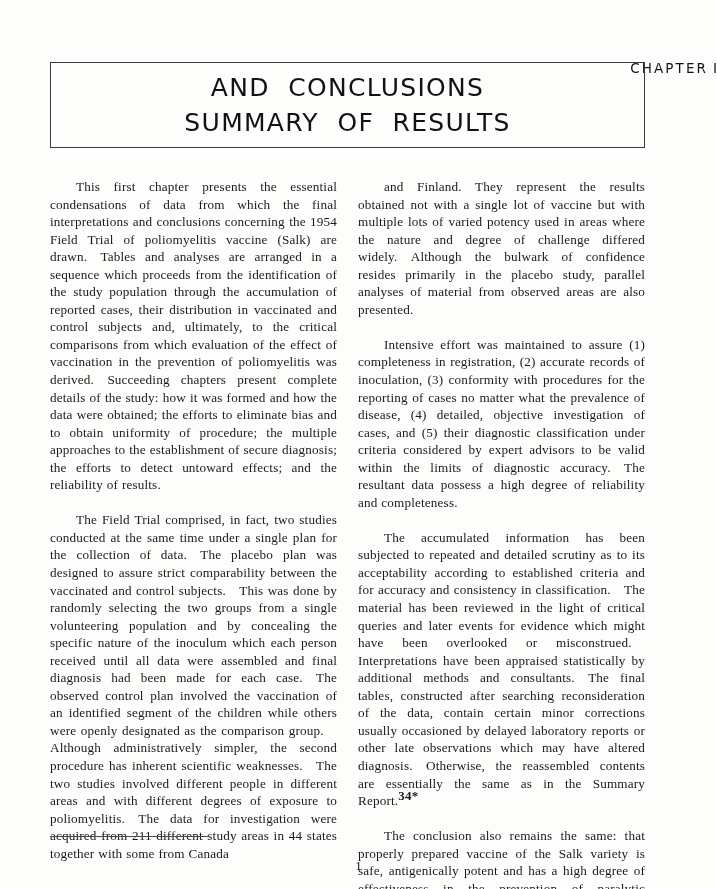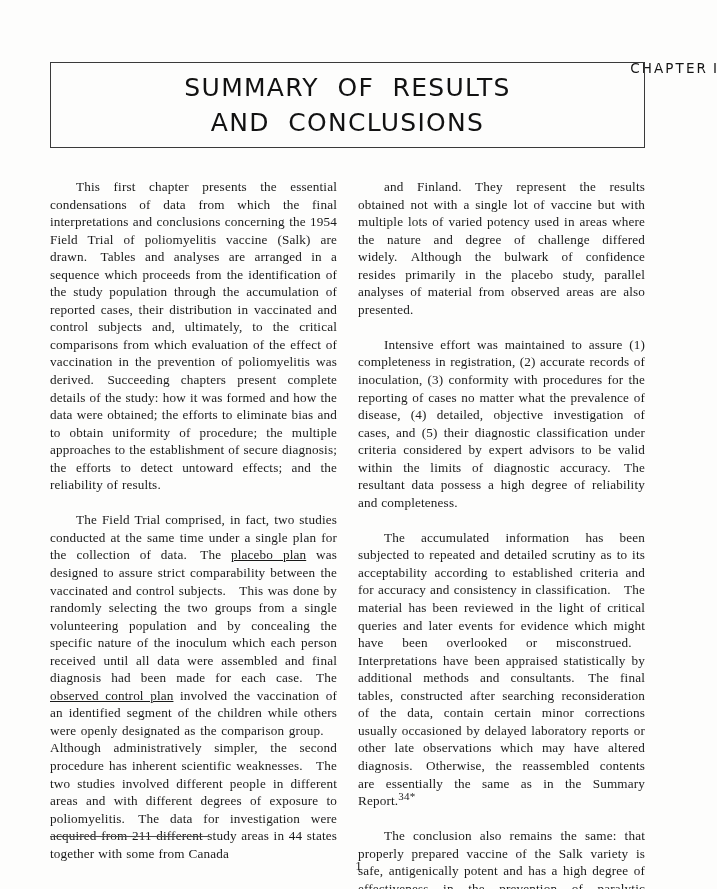--- a/index.html
+++ b/index.html
@@ -89,26 +89,27 @@
     word-spacing: 0.4px;
     hyphens: manual;
   }
   p.body-par + p.body-par {
     margin-top: 17.5px;
   }
   p.gap-big + p.body-par,
   p.body-par.gap-big {
     margin-top: 35px;
   }
-  .u { text-decoration: underline; text-decoration-thickness: from-font; }
+  .u { text-decoration-thickness: from-font; }
   sup.refnum {
-    font-size: 11px;
+    font-size: 13px;
     vertical-align: super;
     line-height: 0;
     letter-spacing: 0.3px;
+    font-weight: bold;
   }
 
   
   .footnote-rule {
     position: absolute;
     left: 50px;
     top: 836px;
     width: 160px;
     height: 0;
     border-top: 1px solid #4a4a4a;
@@ -143,22 +144,22 @@
 </head>
 <body>
 
 <div class="page">
 
   <div class="chapter-head">
     <span>CHAPTER</span><span class="num">I</span>
   </div>
 
   <div class="title-box">
+    <div class="title-line">AND  CONCLUSIONS</div>
     <div class="title-line">SUMMARY  OF  RESULTS</div>
-    <div class="title-line">AND  CONCLUSIONS</div>
   </div>
 
   <div class="columns">
 
     <div class="col">
       <p class="body-par"><span>This first chapter presents the essential condensations of data from which the final interpretations and conclusions concerning the 1954 Field Trial of poliomyelitis vaccine (Salk) are drawn. Tables and analyses are arranged in a sequence which proceeds from the identification of the study population through the accumulation of reported cases, their distribution in vaccinated and control subjects and, ultimately, to the critical comparisons from which evaluation of the effect of vaccination in the prevention of poliomyelitis was derived. Succeeding chapters present complete details of the study: how it was formed and how the data were obtained; the efforts to eliminate bias and to obtain uniformity of procedure; the multiple approaches to the establishment of secure diagnosis; the efforts to detect untoward effects; and the reliability of results.</span></p>
       <p class="body-par gap-big"><span>The Field Trial comprised, in fact, two studies conducted at the same time under a single plan for the collection of data. The </span><span class="u">placebo plan</span><span> was designed to assure strict comparability between the vaccinated and control subjects. This was done by randomly selecting the two groups from a single volunteering population and by concealing the specific nature of the inoculum which each person received until all data were assembled and final diagnosis had been made for each case. The </span><span class="u">observed control plan</span><span> involved the vaccination of an identified segment of the children while others were openly designated as the comparison group. Although administratively simpler, the second procedure has inherent scientific weaknesses. The two studies involved different people in different areas and with different degrees of exposure to poliomyelitis. The data for investigation were acquired from 211 different study areas in 44 states together with some from Canada</span></p>
     </div>
 
     <div class="col">

